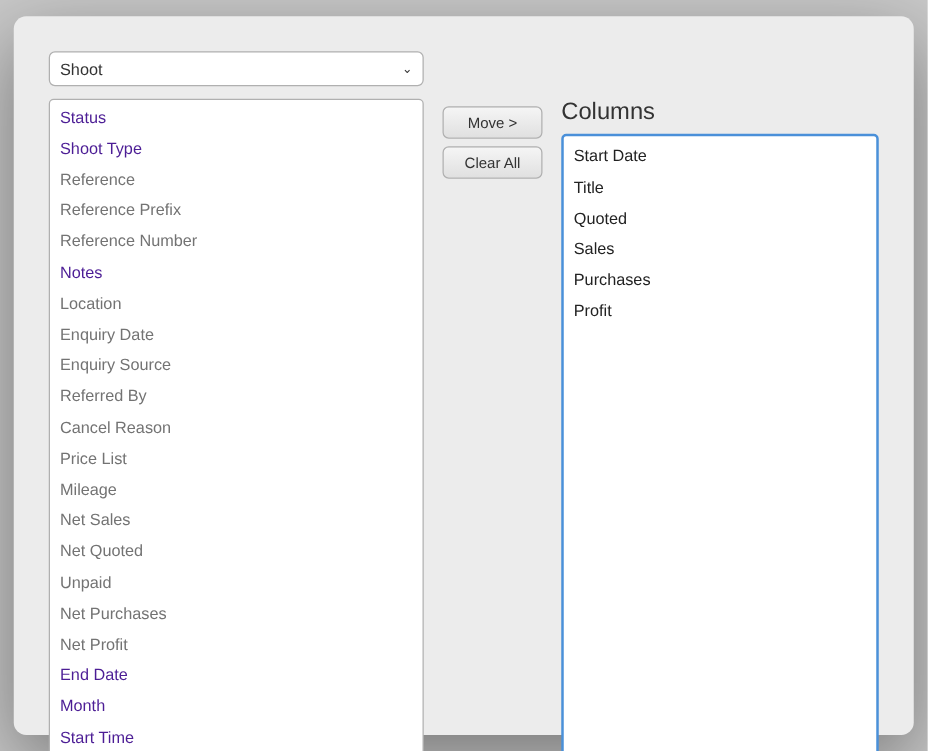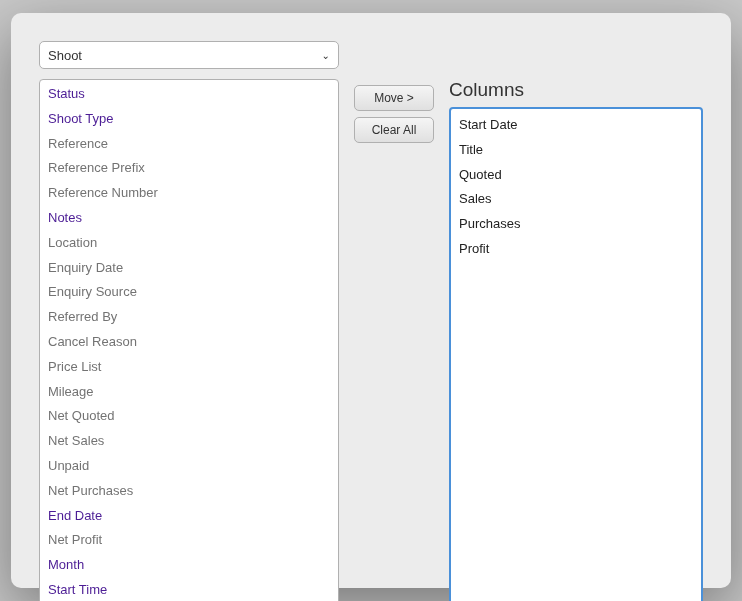--- a/index.html
+++ b/index.html
@@ -183,26 +183,26 @@
         <div class="list-item orange">Reference Prefix</div>
         <div class="list-item orange">Reference Number</div>
         <div class="list-item black">Notes</div>
         <div class="list-item orange">Location</div>
         <div class="list-item orange">Enquiry Date</div>
         <div class="list-item orange">Enquiry Source</div>
         <div class="list-item orange">Referred By</div>
         <div class="list-item orange">Cancel Reason</div>
         <div class="list-item orange">Price List</div>
         <div class="list-item orange">Mileage</div>
+        <div class="list-item orange">Net Sales</div>
         <div class="list-item orange">Net Quoted</div>
-        <div class="list-item orange">Net Sales</div>
         <div class="list-item orange">Unpaid</div>
         <div class="list-item orange">Net Purchases</div>
+        <div class="list-item orange">Net Profit</div>
         <div class="list-item black">End Date</div>
-        <div class="list-item orange">Net Profit</div>
         <div class="list-item black">Month</div>
         <div class="list-item black">Start Time</div>
       </div>
 
     <div class="middle-panel">
       <button class="mid-btn">Move &gt;</button>
       <button class="mid-btn">Clear All</button>
       <div class="spacer"></div>
 
     </div>

